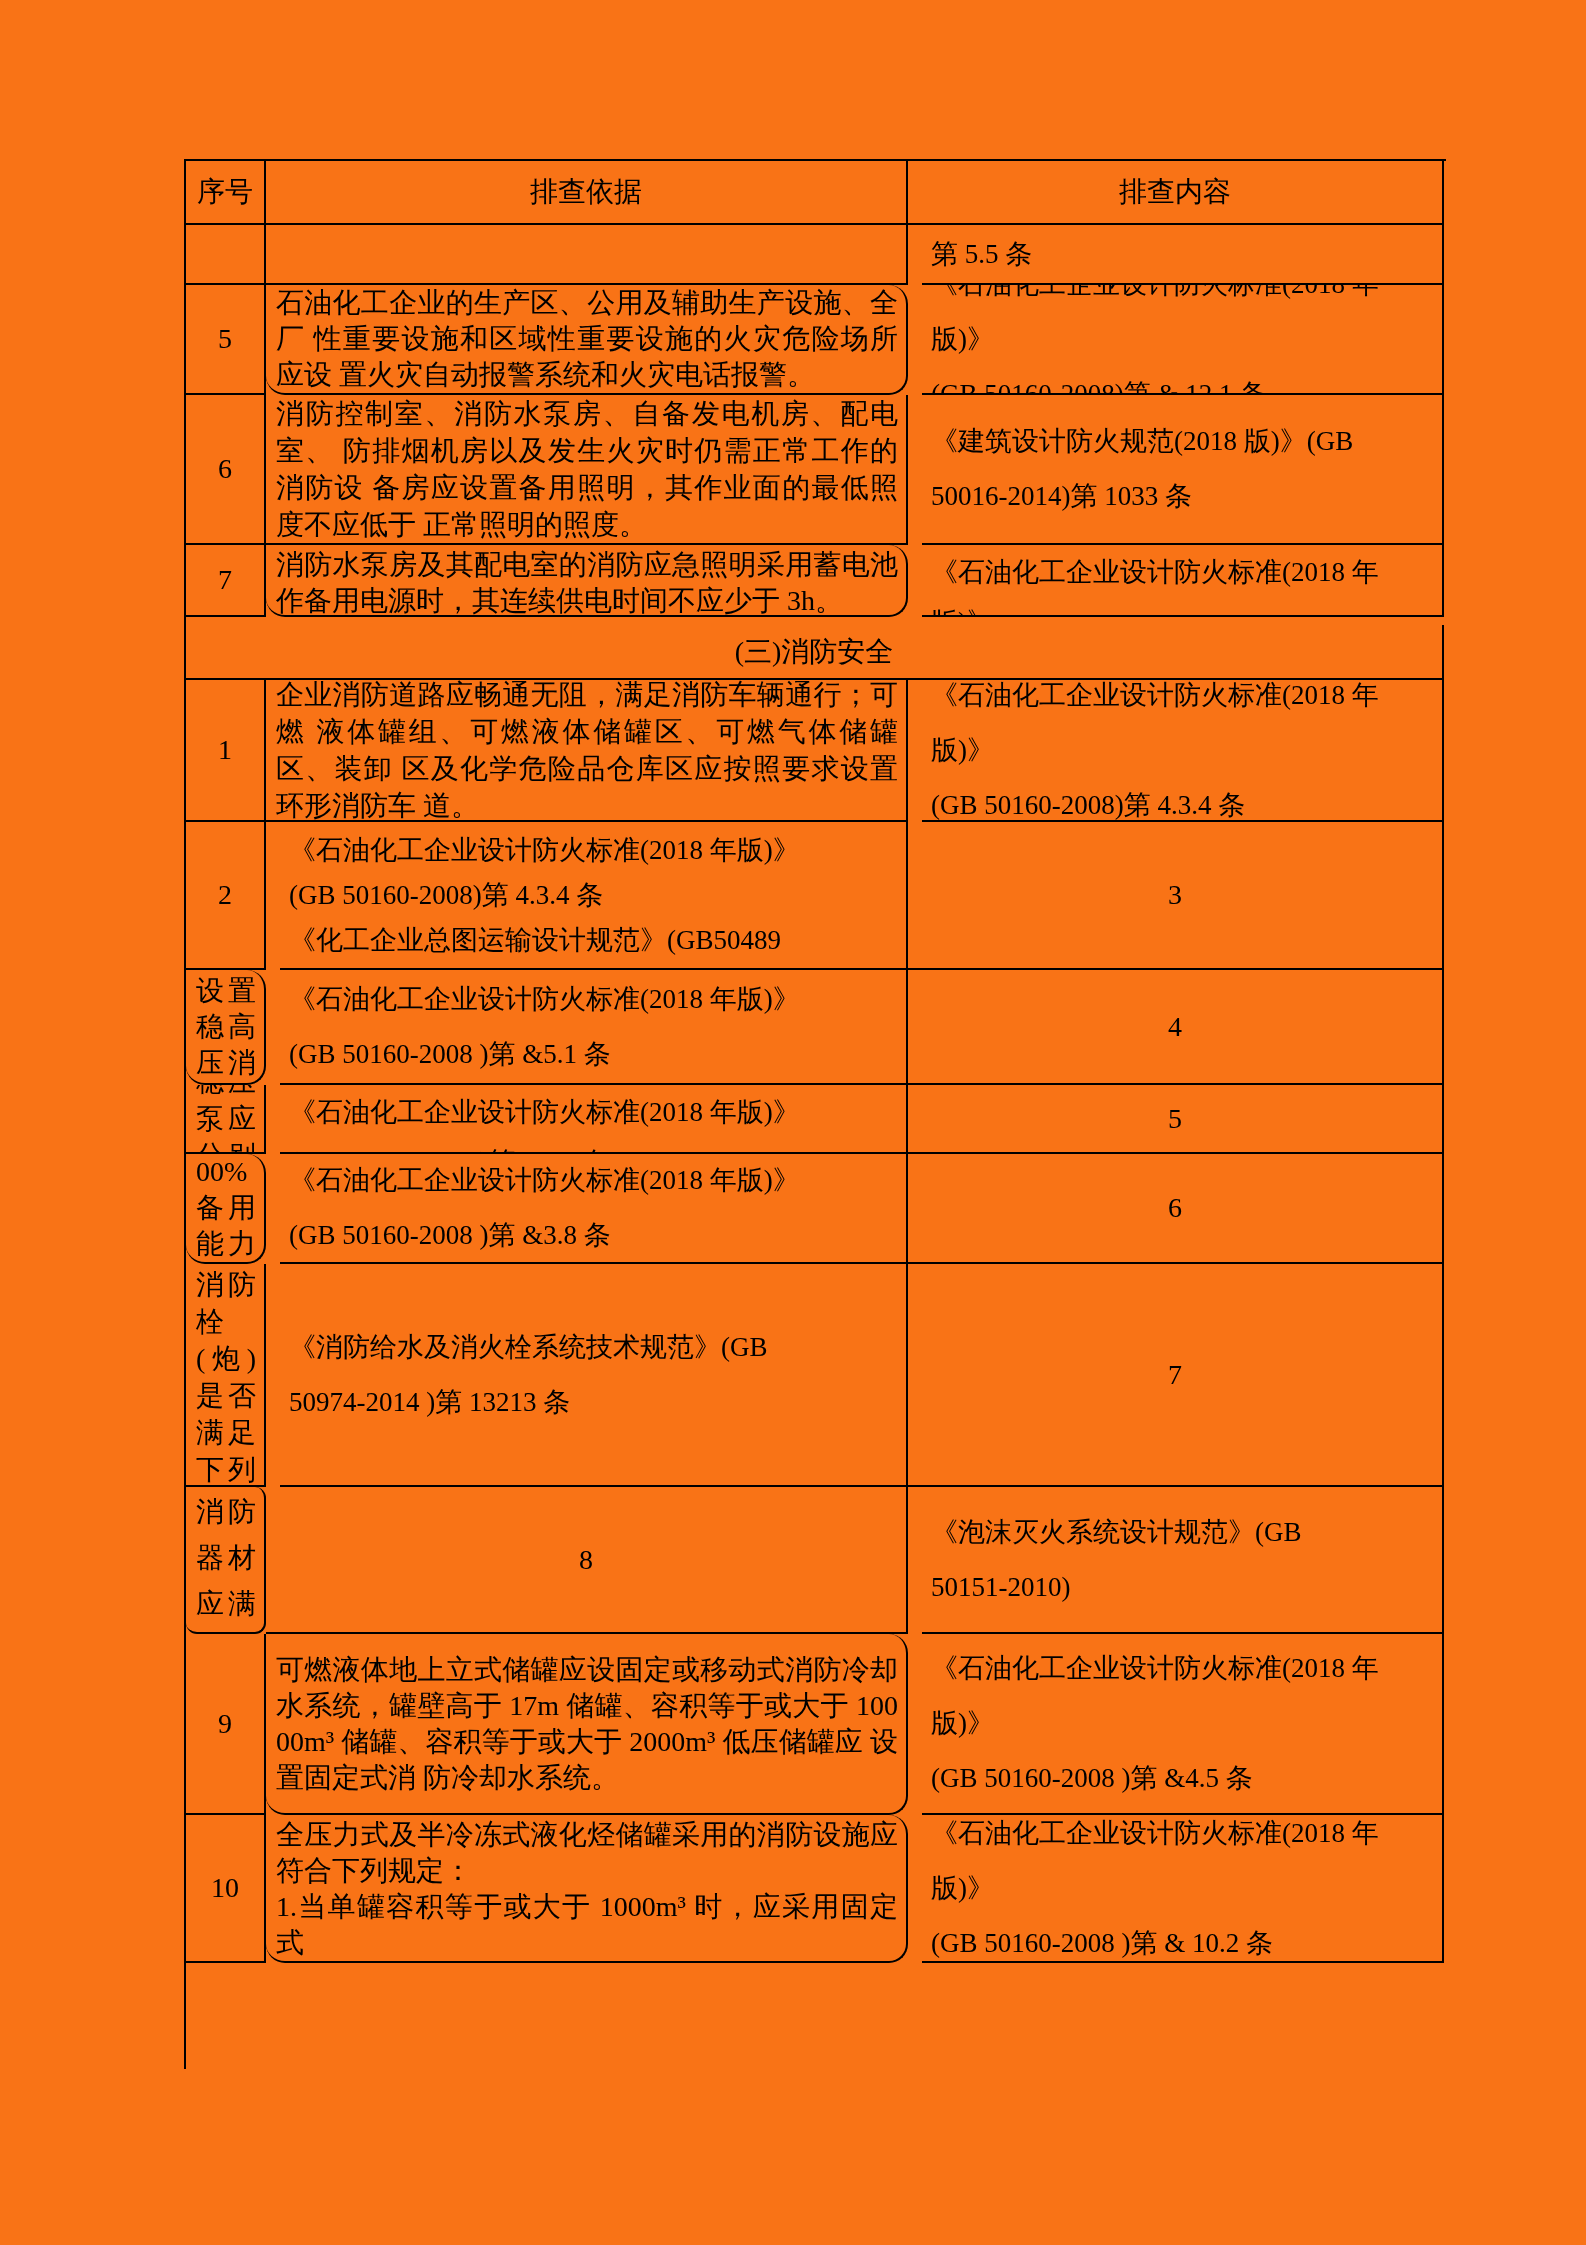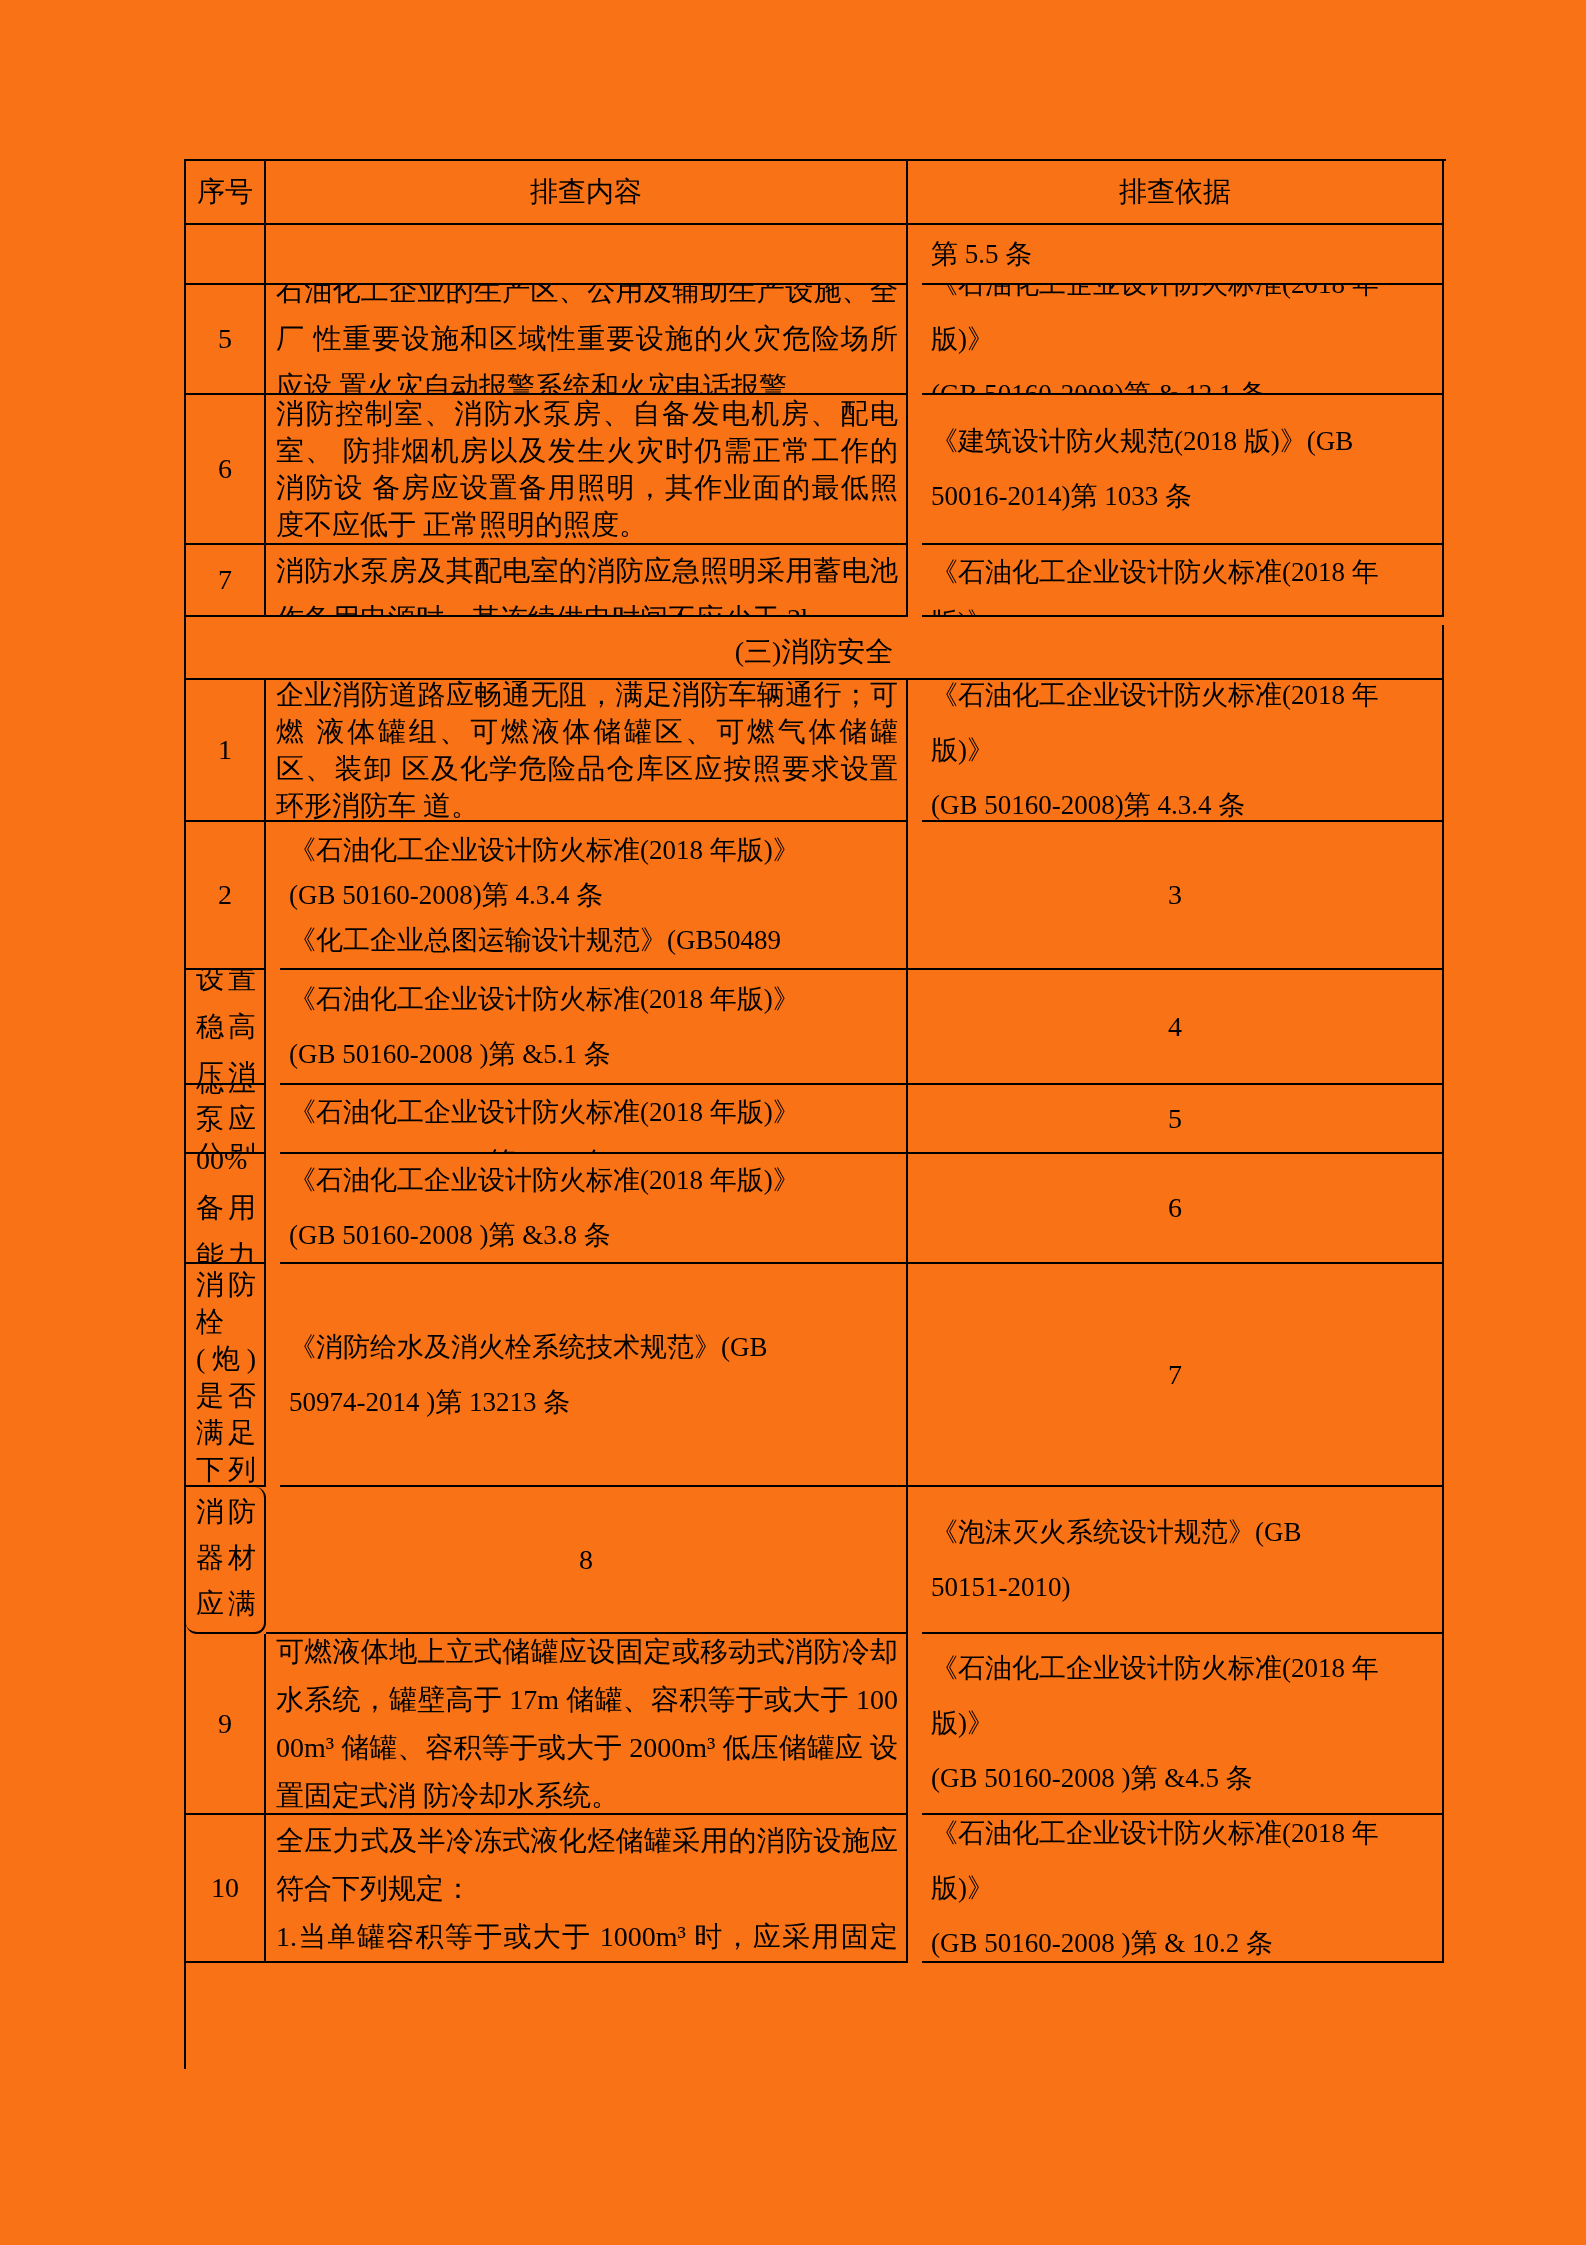--- a/index.html
+++ b/index.html
@@ -57,34 +57,34 @@
     word-break:break-all;
     margin-left:14px;
   }
   .section-cell{
     grid-column:1 / -1;
     align-items:center;
     text-align:center;
     margin-top:8px;
   }
   .v-top{justify-content:flex-start;}
-  .lh36{line-height:48px;}
+  .lh36{line-height:36px;border-radius:19px;}
   .lh45{line-height:45px;}
   .lh46{line-height:46px;border-radius:11px;}
   .lh50{line-height:50px;}
 </style>
 </head>
 <body>
 
 <div class="page">
   <div class="doc-table">
 
     <div class="cell header-cell">序号</div>
+    <div class="cell header-cell">排查依据</div>
     <div class="cell header-cell">排查内容</div>
-    <div class="cell header-cell">排查依据</div>
 
     <div class="cell col-no"></div>
     <div class="cell col-content"></div>
     <div class="cell col-basis">第 5.5 条</div>
 
     <div class="cell col-no">5</div>
     <div class="cell col-content lh36">石油化工企业的生产区、公用及辅助生产设施、全厂 性重要设施和区域性重要设施的火灾危险场所应设 置火灾自动报警系统和火灾电话报警。</div>
     <div class="cell col-basis">《石油化工企业设计防火标准(2018 年版)》
 (GB 50160-2008)第 &amp; 12.1 条</div>
 

